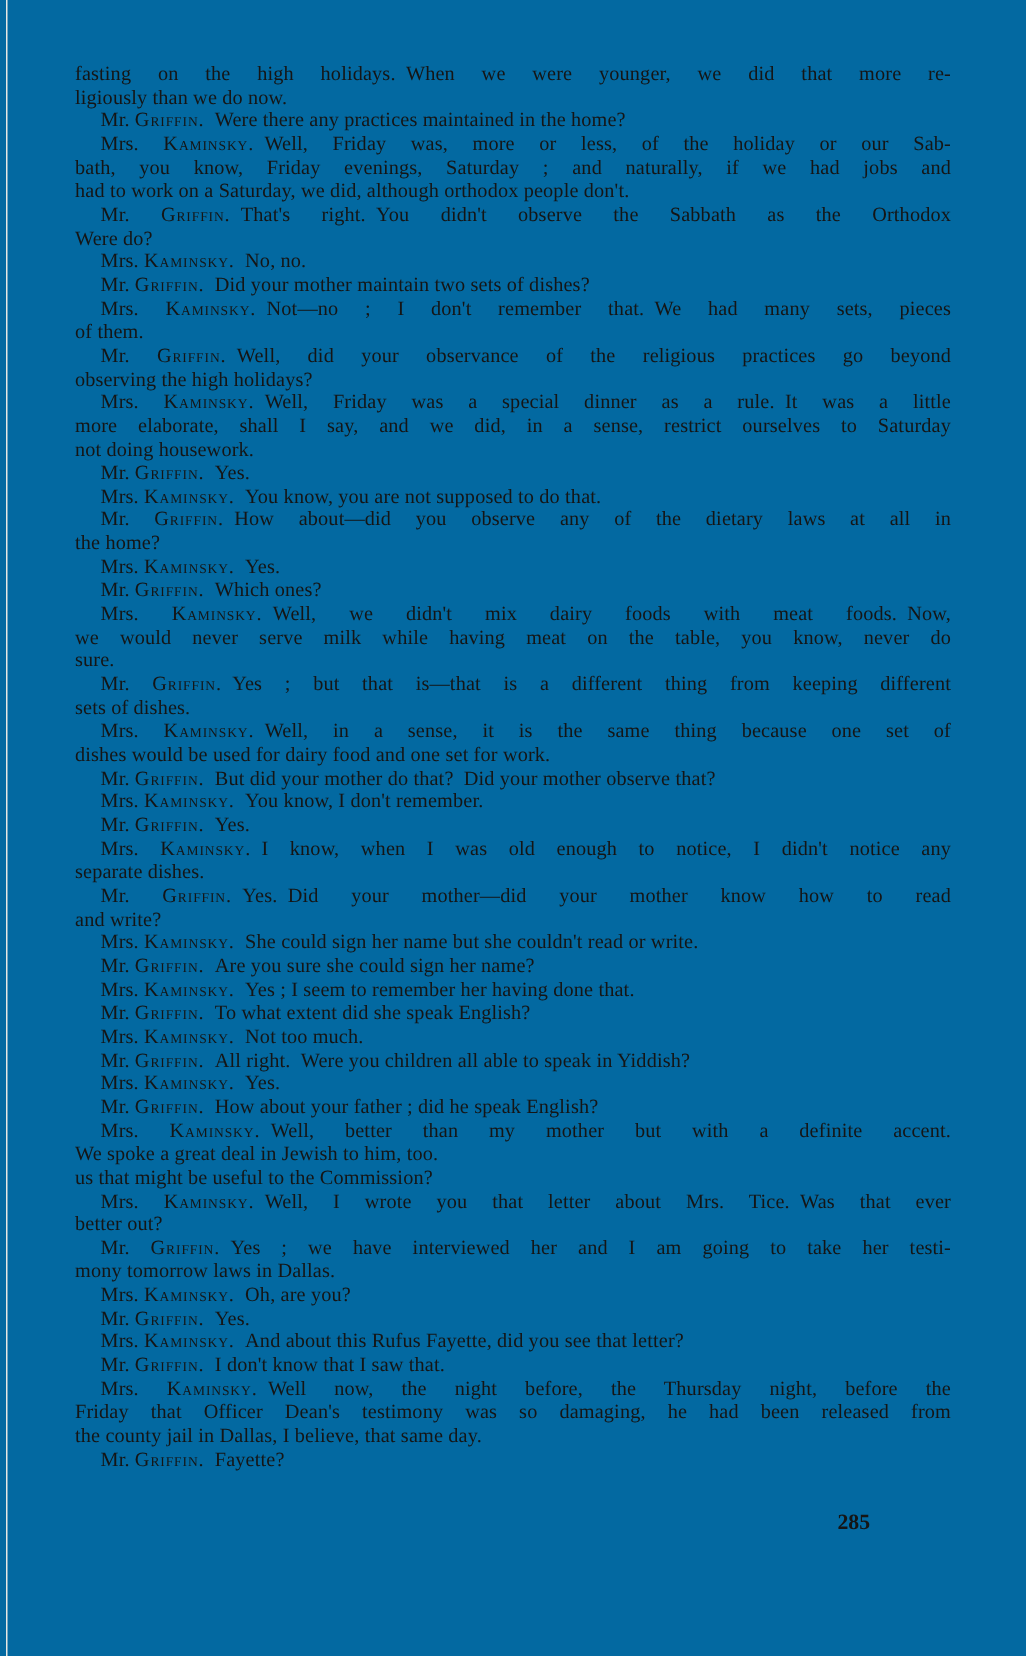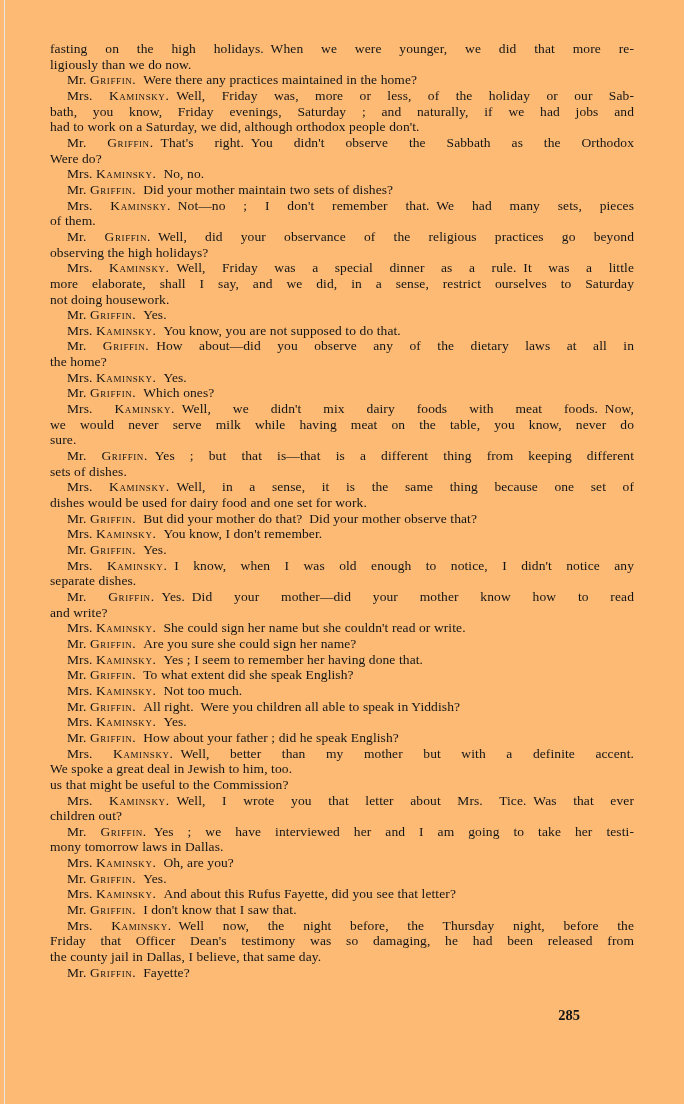--- a/index.html
+++ b/index.html
@@ -4,21 +4,21 @@
 <style>
   html, body {
     margin: 0;
     padding: 0;
     background: #ffffff;
   }
   .page {
     position: relative;
     width: 684px;
     height: 1104px;
-    background: #fdba74;
+    background: #0369a1;
     overflow: hidden;
   }
   .scan-edge {
     position: absolute;
     left: 4px;
     top: 0;
     width: 1px;
     height: 100%;
     background: #e7e7e3;
   }
@@ -170,21 +170,21 @@
       </div>
       <div class="para">
         <div class="line just"><span class="indent"></span><span>Mrs.&nbsp;<span class="sc">Kaminsky.</span></span> Well, better than my mother but with a definite accent.</div>
         <div class="line">We spoke a great deal in Jewish to him, too.</div>
       </div>
       <div class="para">
         <div class="line">us that might be useful to the Commission?</div>
       </div>
       <div class="para">
         <div class="line just"><span class="indent"></span><span>Mrs.&nbsp;<span class="sc">Kaminsky.</span></span> Well, I wrote you that letter about Mrs. Tice. Was that ever</div>
-        <div class="line">children out?</div>
+        <div class="line">better out?</div>
       </div>
       <div class="para">
         <div class="line just"><span class="indent"></span><span>Mr.&nbsp;<span class="sc">Griffin.</span></span> Yes ; we have interviewed her and I am going to take her testi-</div>
         <div class="line">mony tomorrow laws in Dallas.</div>
       </div>
       <div class="para">
         <div class="line"><span class="indent"></span><span>Mrs.&nbsp;<span class="sc">Kaminsky.</span></span> Oh, are you?</div>
       </div>
       <div class="para">
         <div class="line"><span class="indent"></span><span>Mr.&nbsp;<span class="sc">Griffin.</span></span> Yes.</div>

